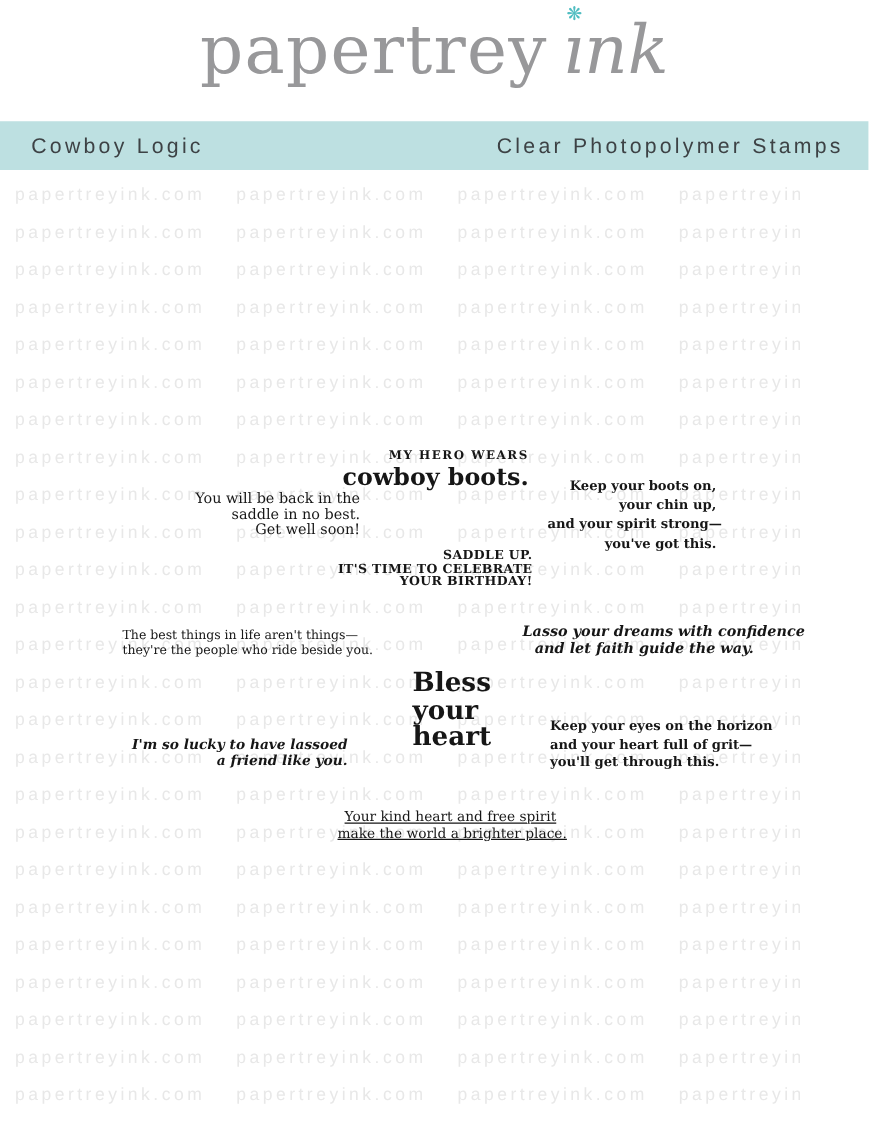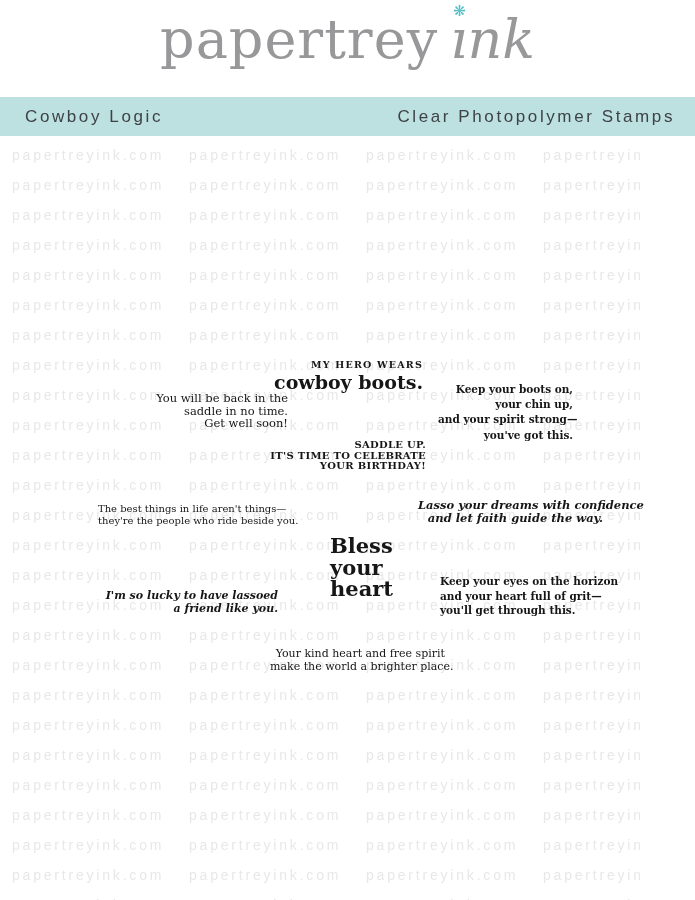--- a/index.html
+++ b/index.html
@@ -48,21 +48,21 @@
                font-style:italic;font-weight:bold;}
 
   #stamp-bless{left:330px;top:535px;width:80px;text-align:left;font-size:21px;
                font-weight:bold;line-height:21.5px;}
 
   #stamp-lucky{left:103px;top:589px;width:175px;font-size:11px;line-height:13px;
                font-style:italic;font-weight:bold;}
 
   #stamp-horizon{left:440px;top:574px;width:135px;font-size:10.5px;font-weight:bold;line-height:14.5px;}
 
-  #stamp-kind-heart{left:270px;top:648px;width:175px;font-size:11px;line-height:12.5px;}
+  #stamp-kind-heart{left:270px;top:648px;width:175px;font-size:11px;line-height:12.5px;text-decoration:underline;}
 </style>
 </head>
 <body>
 
 <div id="page">
 
   <div id="header">
     <div id="logo">
       <span class="logo-serif">papertrey</span><span class="logo-script"><span id="flower" style="color: rgb(79, 189, 193);">❋</span><span>ınk</span></span>
     </div>
@@ -232,21 +232,21 @@
       </div>
     </div>
 
   <div class="stamp" id="stamp-hero">
     <div class="hero-top">MY HERO WEARS</div>
     <div class="hero-main">cowboy boots.</div>
   </div>
 
   <div class="stamp" id="stamp-get-well">
     <div>You will be back in the</div>
-    <div>saddle in no time.</div>
+    <div>saddle in no best.</div>
     <div>Get well soon!</div>
   </div>
 
   <div class="stamp" id="stamp-boots-on">
     <div>Keep your boots on,</div>
     <div>your chin up,</div>
     <div>and your spirit strong—</div>
     <div>you've got this.</div>
   </div>
 

